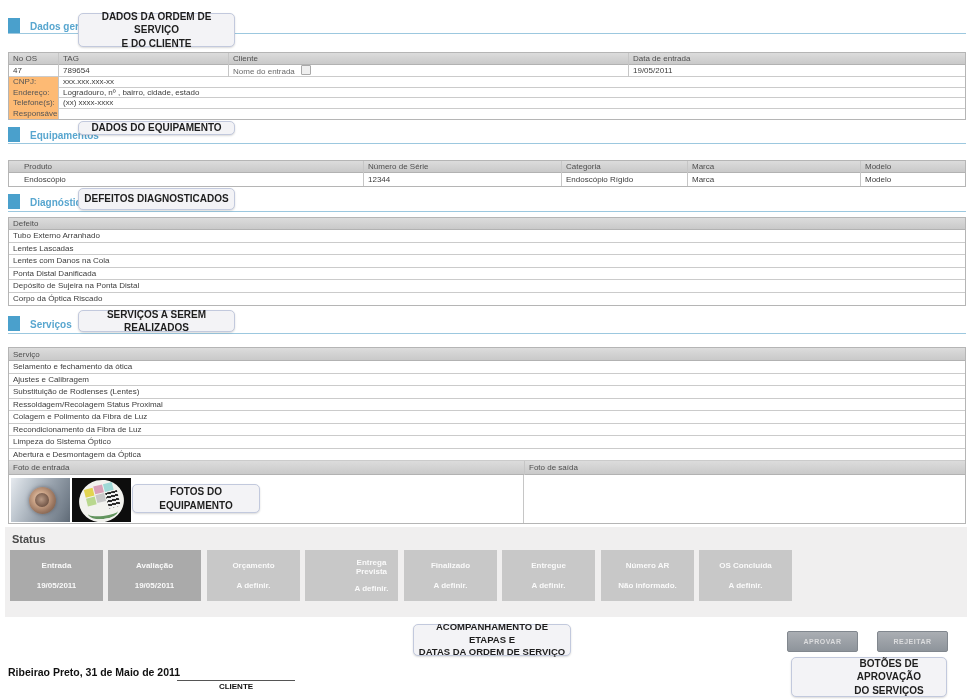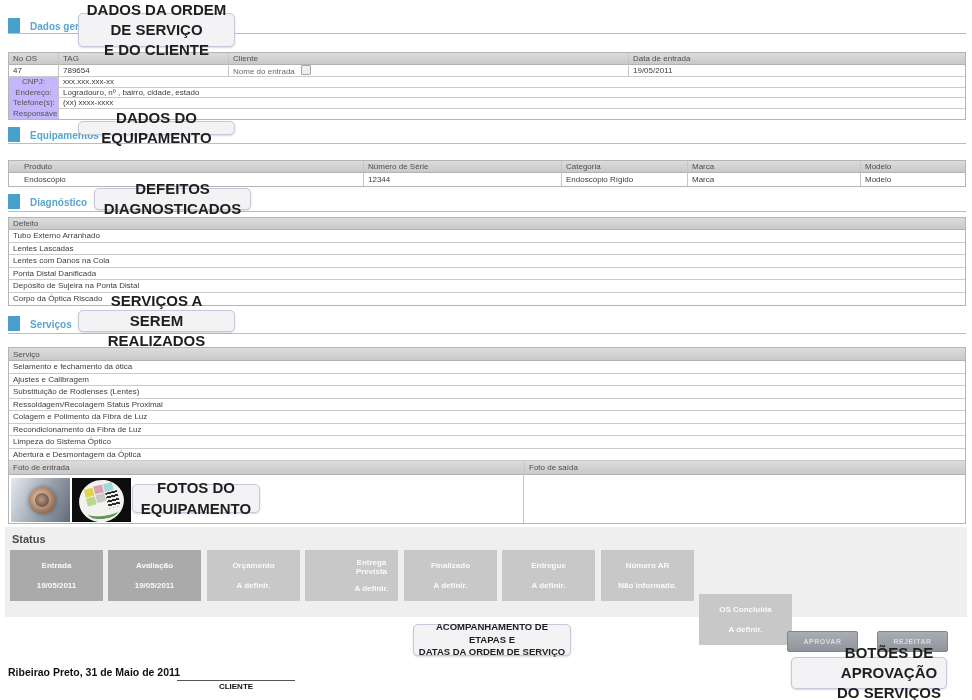--- a/index.html
+++ b/index.html
@@ -7,37 +7,37 @@
         font-family:"Liberation Sans","DejaVu Sans",sans-serif;color:#3c3c3c;overflow:hidden;}
 
   
   .sec{position:absolute;left:8px;display:flex;align-items:flex-end;}
   .sec .sq{width:12px;height:15px;background:#4aa0cc;margin-right:10px;}
   .sec .st{color:#58a6cf;font-size:10px;font-weight:bold;padding-bottom:1px;}
   .secline{position:absolute;left:8px;width:958px;height:0;border-bottom:1px solid #9cc8df;}
 
   
   .callout{position:absolute;background:#f3f3f6;border:1px solid #c2c9dd;border-radius:5px;
-           box-shadow:0 1px 2px rgba(0,0,0,.15);color:#1e1e1e;font-size:15px;font-weight:bold;
+           box-shadow:0 1px 2px rgba(0,0,0,.15);color:#1e1e1e;font-size:10px;font-weight:bold;
            text-align:center;display:flex;flex-direction:column;justify-content:center;
            line-height:1.35;z-index:5;padding:2px 4px;box-sizing:border-box;}
 
   
   .tbl{position:absolute;left:8px;width:958px;border:1px solid #b5b5b5;background:#fff;box-sizing:border-box;}
   .tr{display:flex;box-sizing:border-box;border-bottom:1px solid #cbcbcb;background:#fff;}
   .tr:last-child{border-bottom:none;}
   .thead{background:linear-gradient(#dcdcdc,#c9c9c9);border-bottom:1px solid #b2b2b2;}
   .th,.td{box-sizing:border-box;padding:0 4px;white-space:nowrap;overflow:hidden;font-size:8px;}
   .th{color:#4e4e4e;}
   .td{color:#3c3c3c;}
   .th + .th,.td + .td{border-left:1px solid #c6c6c6;}
   .h12{height:12px;line-height:12px;} .h13{height:13px;line-height:13px;}
   .h10{height:10.5px;line-height:10.5px;} .h125{height:12.5px;line-height:12.5px;}
   .h14{height:14px;line-height:14px;}
-  .lbl{width:49px;background:#c4b5fd;text-align:center;color:#555;}
+  .lbl{width:49px;background:#fdba74;text-align:left;color:#555;}
   .grow{flex:1;}
 
   
   .c1a{width:49px;} .c1b{width:170px;} .c1c{width:400px;} .c1d{flex:1;}
   
   .c2a{width:354px;padding-left:15px;} .c2b{width:198px;} .c2c{width:126px;} .c2d{width:173px;} .c2e{flex:1;}
   .t1{top:52px;} .t2{top:160px;} .t3{top:217px;} .t4{top:347px;}
 
   .muted{color:#6a6a6a;}
   .chk{display:inline-block;width:8px;height:8px;border:1px solid #a9a9a9;background:#efefef;
@@ -65,21 +65,21 @@
             border-bottom:3px solid #3f7d3a;transform:rotate(8deg);opacity:.8;}
 
   
   .status-panel{position:absolute;left:5px;top:527px;width:962px;height:90px;background:#f0efef;}
   .status-title{position:absolute;left:7px;top:6px;font-size:11px;font-weight:bold;color:#4a4a4a;}
   .sbox{position:absolute;top:23px;width:93px;height:51px;box-sizing:border-box;
         display:flex;flex-direction:column;justify-content:space-evenly;text-align:center;
         color:#fafafa;font-size:8px;font-weight:bold;}
   .sbox.on{background:#aaaaaa;} .sbox.off{background:#c8c8c8;}
   .sp1{left:5px;} .sp2{left:103px;} .sp3{left:202px;} .sp4{left:300px;padding-left:40px;}
-  .sp5{left:399px;} .sp6{left:497px;} .sp7{left:596px;} .sp8{left:694px;margin-top:44px;}
+  .sp5{left:399px;} .sp6{left:497px;} .sp7{left:596px;} .sp8{left:694px;}
 
   
   .btn{position:absolute;top:631px;width:71px;height:21px;border:1px solid #81878e;border-radius:2px;
        background:linear-gradient(#aaaeb3,#8e949b);color:#dbdcde;font-size:7px;font-weight:bold;
        text-align:center;line-height:20px;letter-spacing:.5px;box-sizing:border-box;cursor:pointer;}
   .btn-approve{left:787px;} .btn-reject{left:877px;}
 
   
   .date-line{position:absolute;left:8px;top:666px;font-size:10.5px;font-weight:bold;color:#111;}
   .sig-line{position:absolute;left:177px;top:668px;width:118px;height:12px;border-bottom:1.5px solid #555;}
@@ -156,21 +156,21 @@
       <div class="td c2d h13">Marca</div>
       <div class="td c2e h13">Modelo</div>
     </div>
   </div>
 
   <div class="sec" style="top:194px;">
     <div class="sq"></div>
     <div class="st">Diagnóstico</div>
   </div>
   <div class="secline" style="top:211px;"></div>
-  <div class="callout" style="left:78px;top:188px;width:157px;height:22px;margin-left:16px;">
+  <div class="callout" style="left:78px;top:188px;width:157px;height:22px;">
     <span>DEFEITOS DIAGNOSTICADOS</span>
   </div>
 
   <div class="tbl t3">
     <div class="tr thead h12">
       <div class="th grow h12">Defeito</div>
     </div>
     <div class="tr h125">
         <div class="td grow h125">Tubo Externo Arranhado</div>
       </div>
@@ -291,21 +291,21 @@
       <span>A definir.</span>
     </div>
   </div>
 
   <div class="callout" style="left:413px;top:624px;width:158px;height:32px;font-size:9.5px;">
     <span>ACOMPANHAMENTO DE ETAPAS E</span>
     <span>DATAS DA ORDEM DE SERVIÇO</span>
   </div>
   <div class="btn btn-approve">APROVAR</div>
   <div class="btn btn-reject">REJEITAR</div>
-  <div class="callout" style="left:791px;top:657px;width:156px;height:32px;padding-left:44px;">
+  <div class="callout" style="left:791px;top:657px;width:156px;height:40px;padding-left:44px;">
     <span>BOTÕES DE APROVAÇÃO</span>
     <span>DO SERVIÇOS</span>
   </div>
 
   <div class="date-line">Ribeirao Preto, 31 de Maio de 2011</div>
   <div class="sig-line"></div>
   <div class="sig-label">CLIENTE</div>
 
 </div>
 

